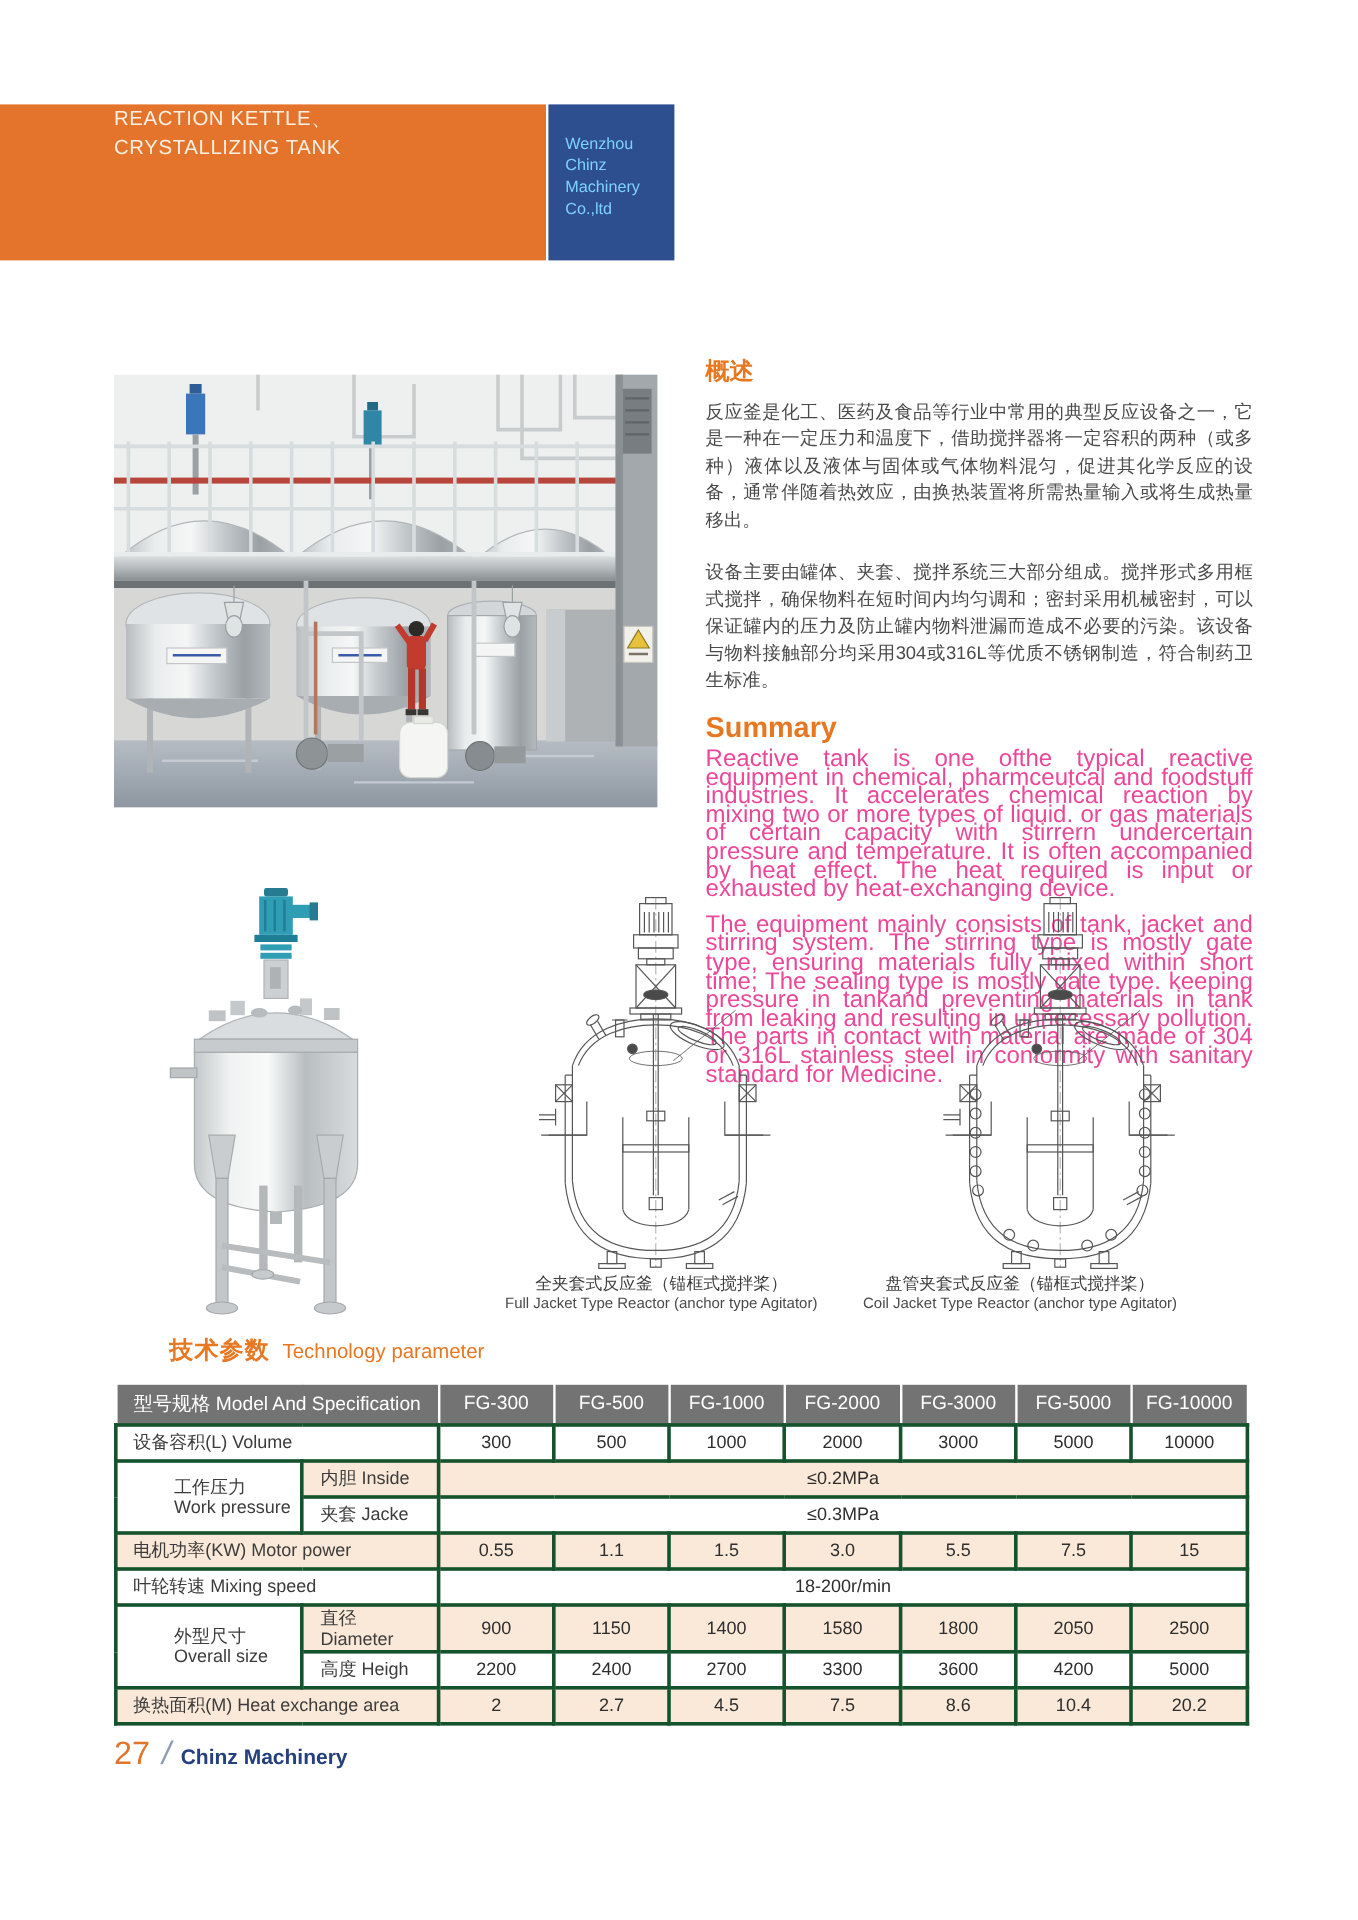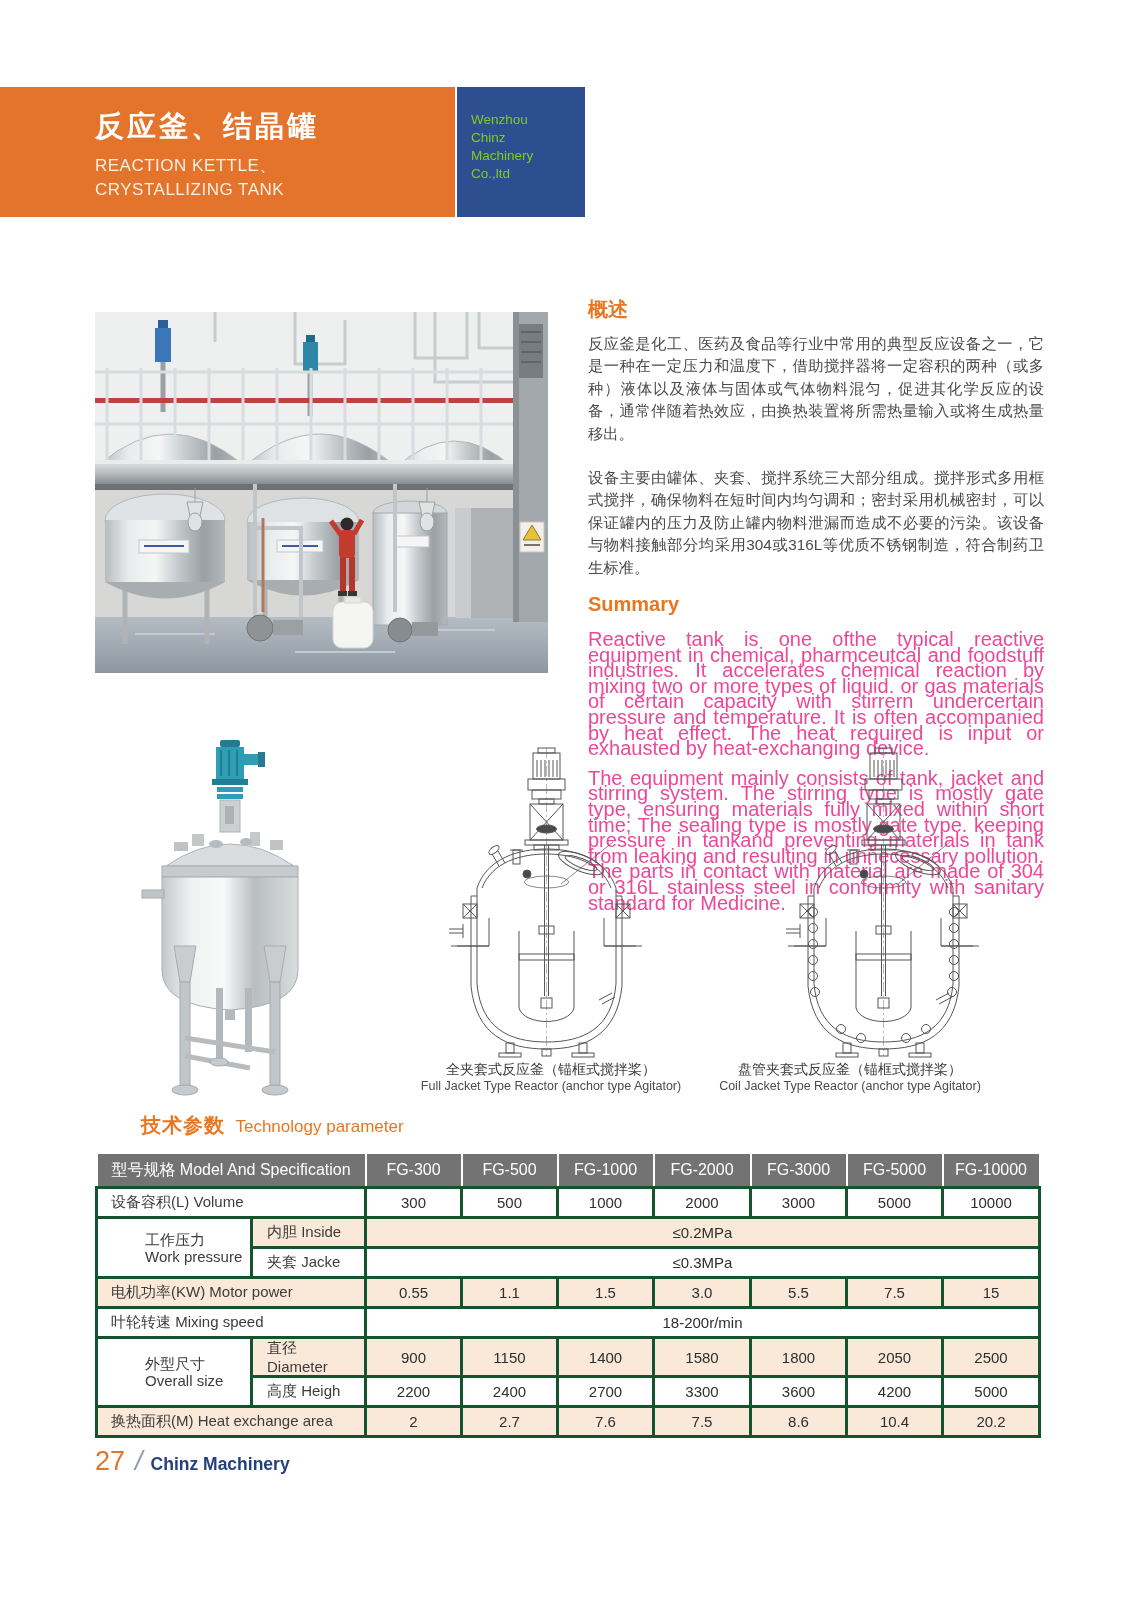--- a/index.html
+++ b/index.html
@@ -2,28 +2,28 @@
 <html><head>
 <meta charset="utf-8">
 <style>
   html,body{margin:0;padding:0;background:#fff;}
   .page{position:relative;width:1132px;height:1600px;background:#fff;overflow:hidden;
         font-family:"Liberation Sans","DejaVu Sans",sans-serif;}
   
   .band{position:absolute;left:0;top:87px;width:455px;height:130px;background:#E4742B;color:#fff;box-sizing:border-box;}
   .band-zh{margin:20px 0 7px 95px;font-size:29px;font-weight:bold;letter-spacing:3px;}
   .band-en{margin-left:95px;font-size:17px;line-height:24px;color:#FAEFE2;letter-spacing:.5px;}
-  .company{position:absolute;left:457px;top:87px;width:128px;height:130px;background:#2D4E8F;color:#84cc16;
+  .company{position:absolute;left:457px;top:87px;width:105px;height:130px;background:#2D4E8F;color:#7dd3fc;
            box-sizing:border-box;padding:24px 0 0 14px;font-size:13.5px;line-height:18px;}
   
   .col{position:absolute;left:588px;top:296px;width:456px;}
   .sec-h{color:#E87722;font-size:20px;font-weight:600;margin:0 0 10px 0;}
   .p-zh{font-size:15.3px;line-height:22.4px;color:#4a4a4a;text-align:justify;margin:0;}
   .p-zh+.p-zh{margin-top:22px;}
-  .sum-h{color:#E87722;font-size:20px;font-weight:600;margin:14px 0 16px 0;}
+  .sum-h{color:#E87722;font-size:24px;font-weight:600;margin:14px 0 4px 0;}
   .p-en{font-size:20px;line-height:15.6px;color:#ec4899;text-align:justify;margin:0;}
   .p-en+.p-en{margin-top:14px;}
   
   .photo{position:absolute;left:95px;top:312px;width:453px;height:361px;}
   .prod{position:absolute;left:130px;top:738px;width:200px;height:368px;}
   .draw1{position:absolute;left:449px;top:746px;width:195px;height:312px;}
   .draw2{position:absolute;left:786px;top:746px;width:195px;height:312px;}
   .cap{position:absolute;top:1060px;width:340px;text-align:center;color:#3d3d3d;}
   .cap .zh{font-size:14px;line-height:18px;}
   .cap .en{font-size:12.5px;line-height:16px;color:#4a4a4a;}
@@ -47,21 +47,20 @@
   .footer .slash{color:#8d9ab2;font-size:27px;font-style:italic;margin:0 8px 0 10px;}
   .footer .brand{color:#24407E;font-size:17.5px;font-weight:600;}
   svg{display:block;}
 </style>
 </head>
 <body>
 
 <div class="page">
 
   <div class="band">
-    <div class="band-zh">反应釜、结晶罐</div>
     <div class="band-en">REACTION KETTLE、</div>
     <div class="band-en">CRYSTALLIZING TANK</div>
   </div>
   <div class="company">
     <div>Wenzhou</div>
     <div>Chinz</div>
     <div>Machinery</div>
     <div>Co.,ltd</div>
   </div>
 
@@ -549,21 +548,21 @@
         <td>2700</td>
         <td>3300</td>
         <td>3600</td>
         <td>4200</td>
         <td>5000</td>
       </tr>
       <tr>
         <td class="lab peach" colspan="2">换热面积(M) Heat exchange area</td>
         <td class="peach">2</td>
         <td class="peach">2.7</td>
-        <td class="peach">7.6</td>
+        <td class="peach">4.5</td>
         <td class="peach">7.5</td>
         <td class="peach">8.6</td>
         <td class="peach">10.4</td>
         <td class="peach">20.2</td>
       </tr>
     </tbody>
       </table>
   </div>
 
   <div class="footer">

